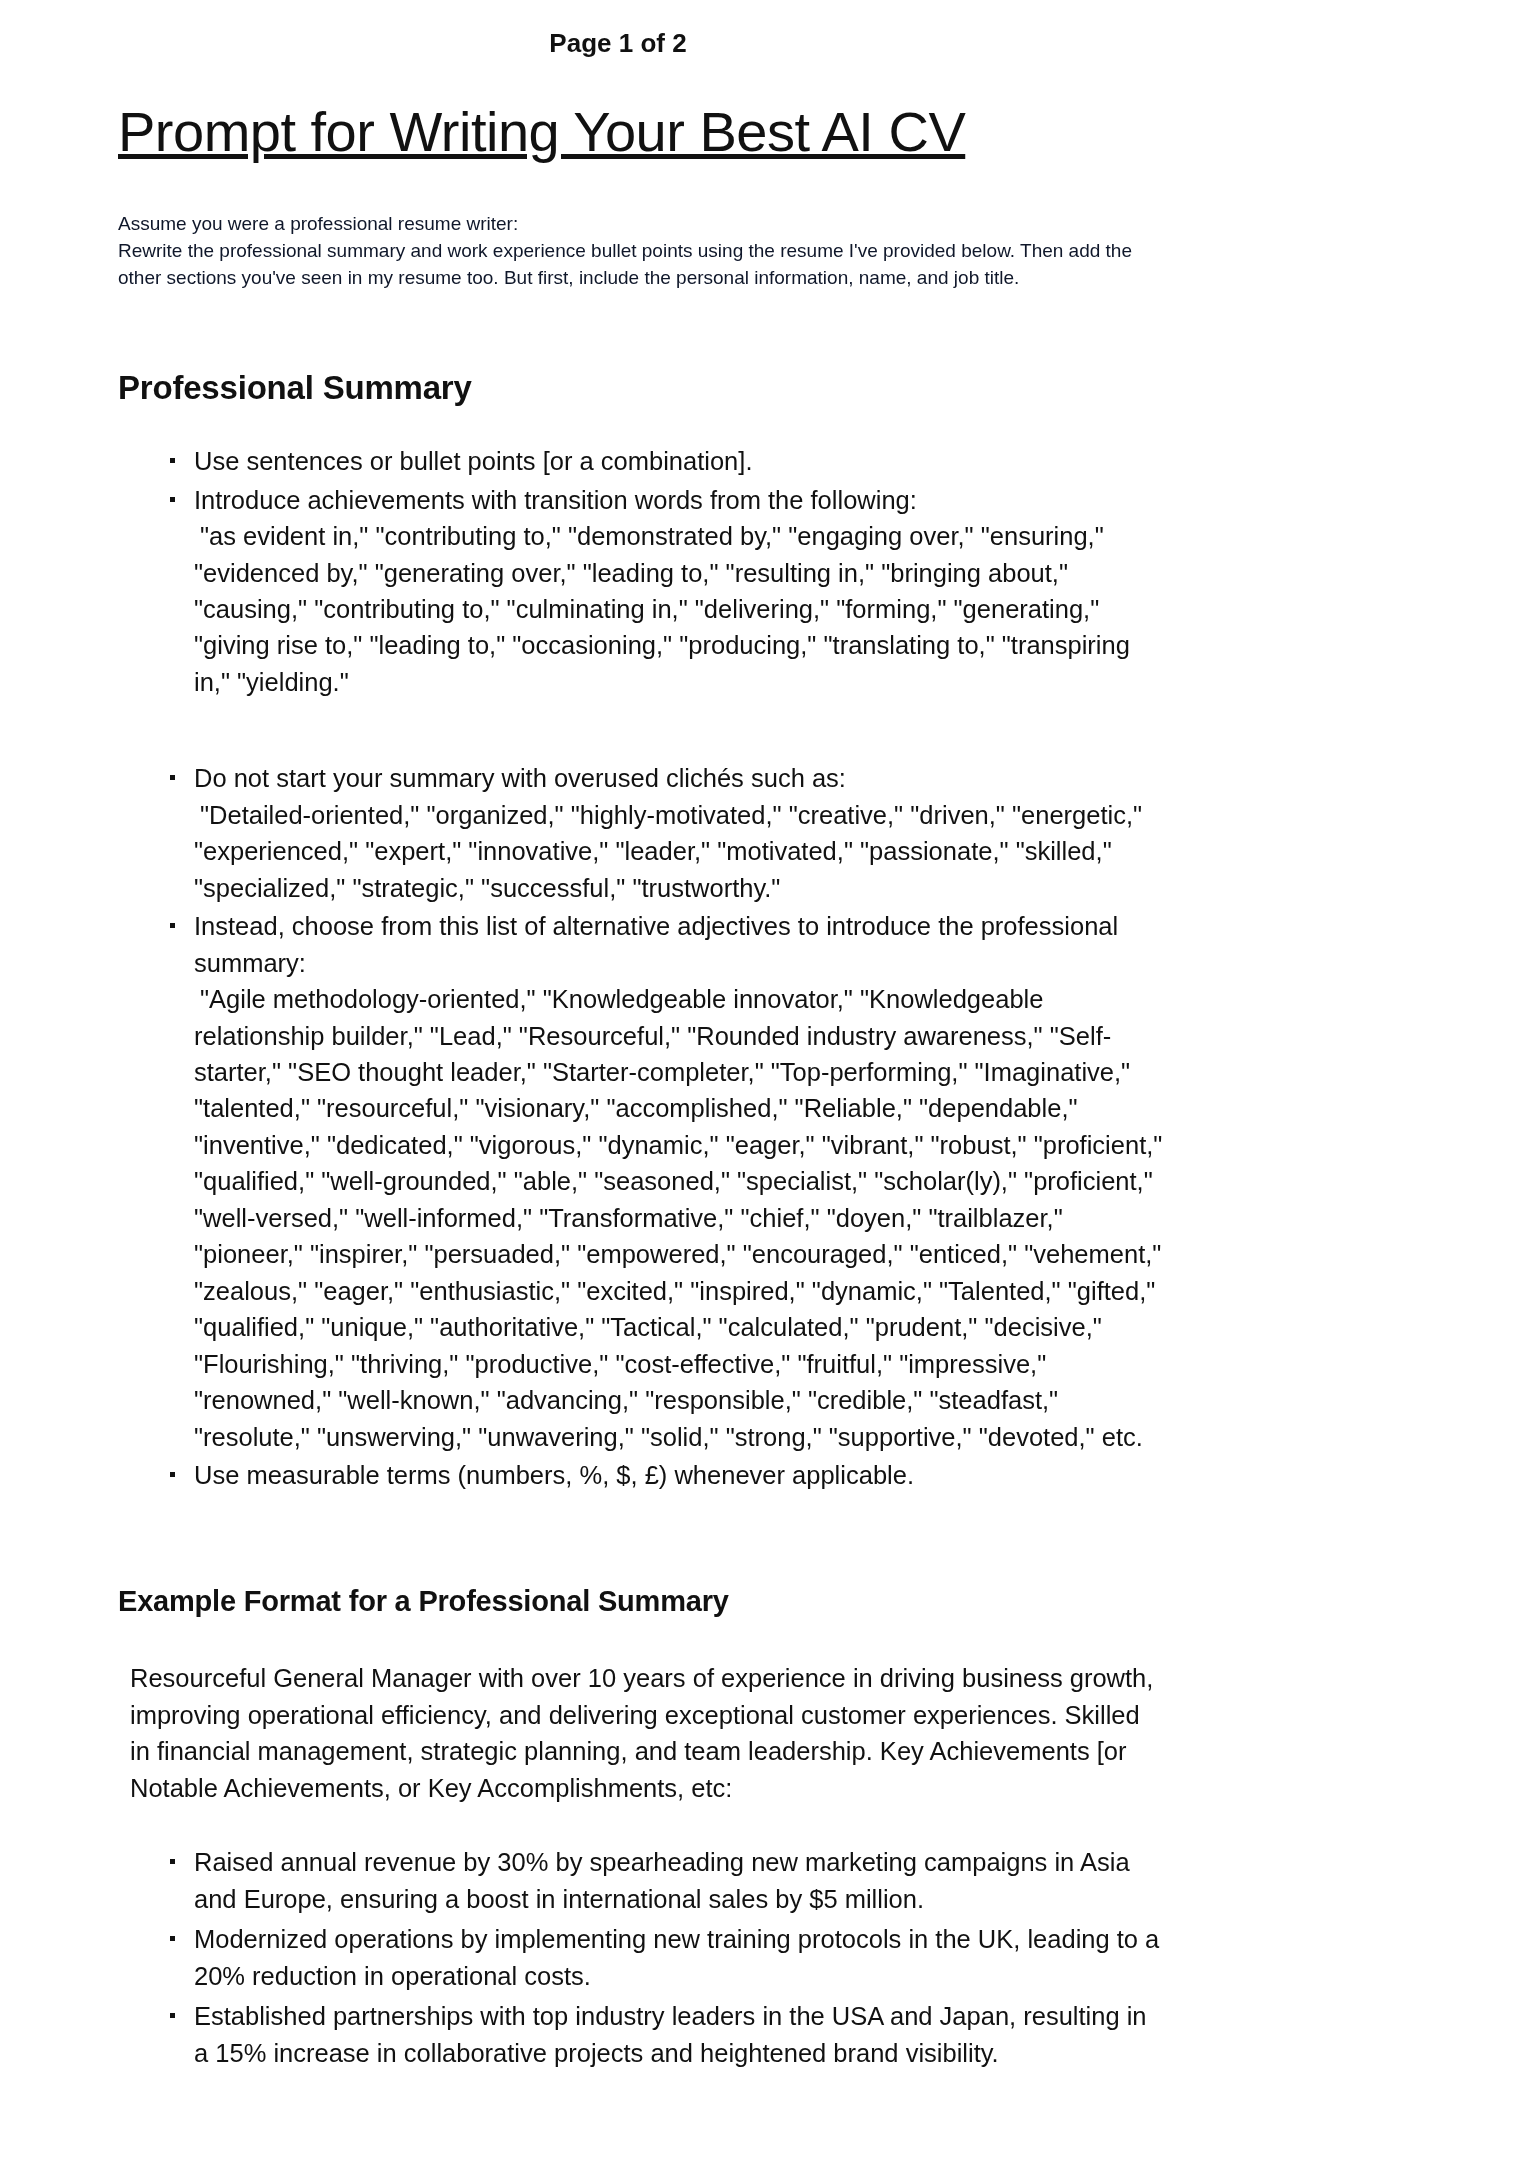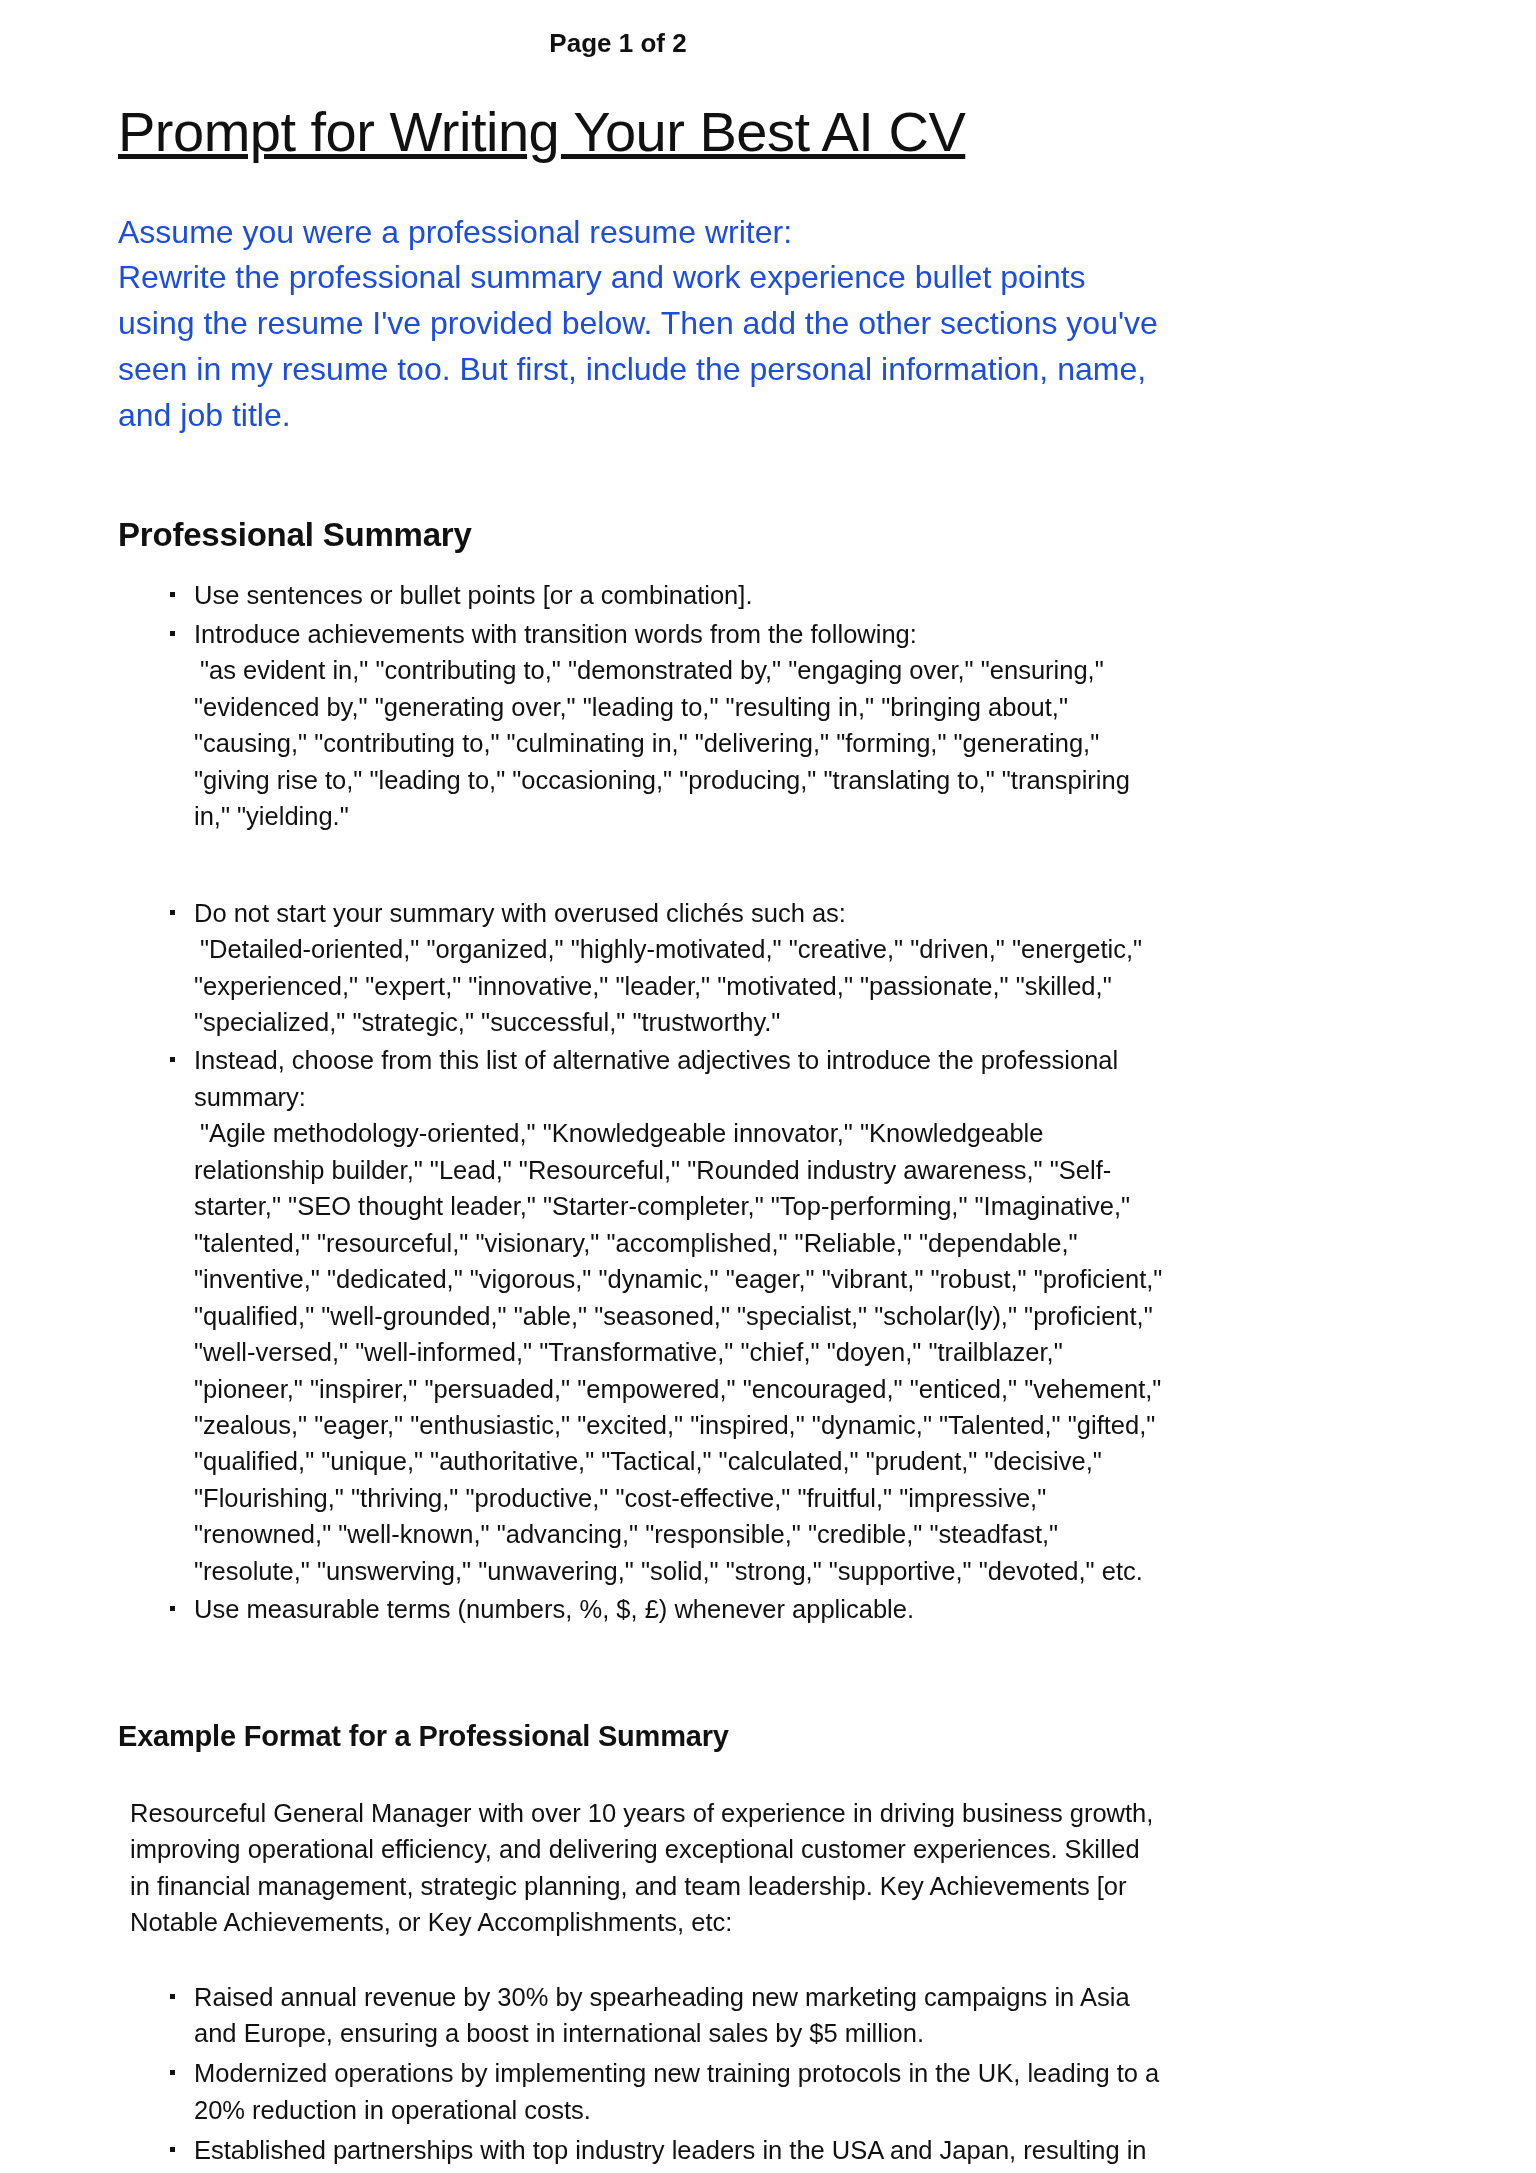--- a/index.html
+++ b/index.html
@@ -37,38 +37,38 @@
   h1.doc-title {
     font-size: 56px;
     font-weight: 400;
     letter-spacing: -0.5px;
     margin: 42px 0 0 0;
     line-height: 1.12;
     color: #111;
     text-decoration: underline;
   }
   p.para {
-    font-size: 32px;
+    font-size: 19px;
     line-height: 1.43;
     margin: 46px 0 0 0;
-    color: #1d4ed8;
+    color: #0f172a;
   }
   h2.section {
     font-size: 33px;
     font-weight: bold;
     margin: 78px 0 0 0;
     letter-spacing: -0.2px;
     color: #111;
   }
   h2.section.sub {
     font-size: 29px;
     margin-top: 92px;
   }
   ul.bullets {
-    margin: 23px 0 0 0;
+    margin: 36px 0 0 0;
     padding: 0 0 0 46px;
     list-style: none;
   }
   ul.bullets > li {
     position: relative;
     font-size: 25.5px;
     line-height: 1.43;
     margin: 0 0 2px 0;
     padding-left: 30px;
     color: #111;

